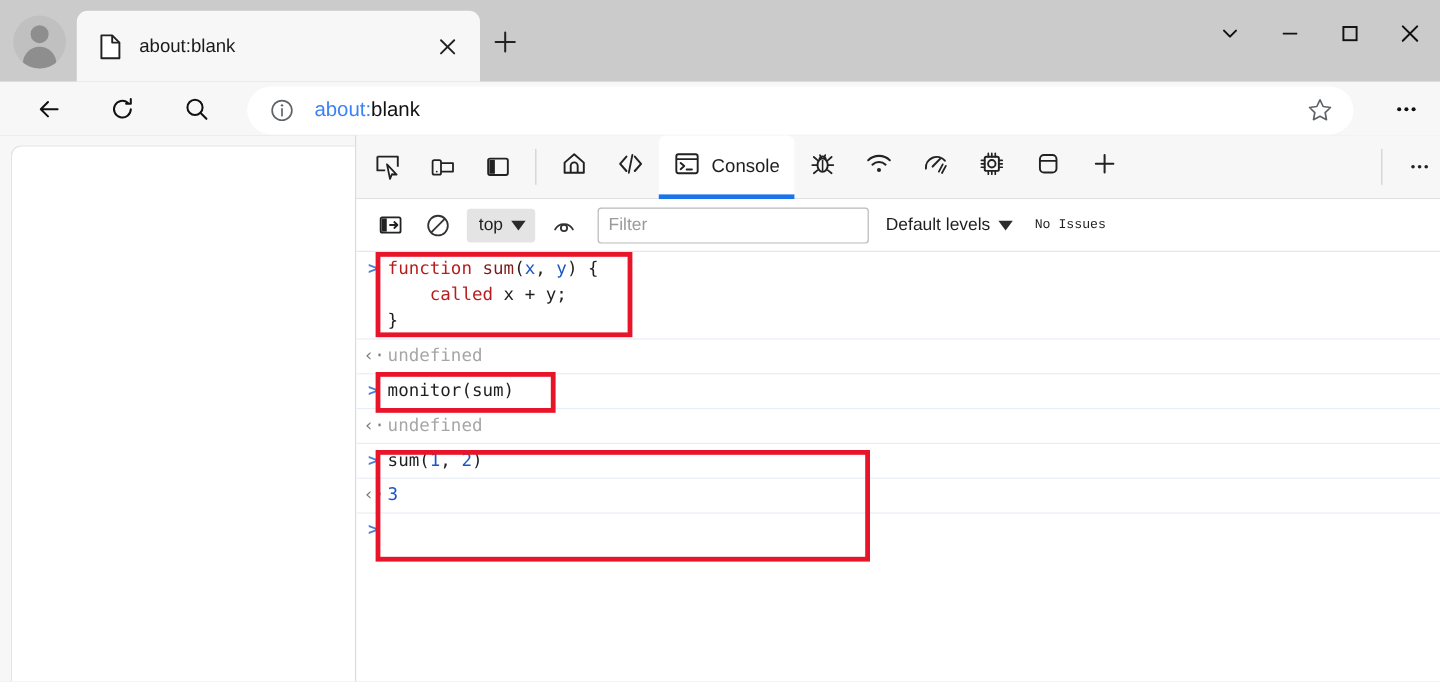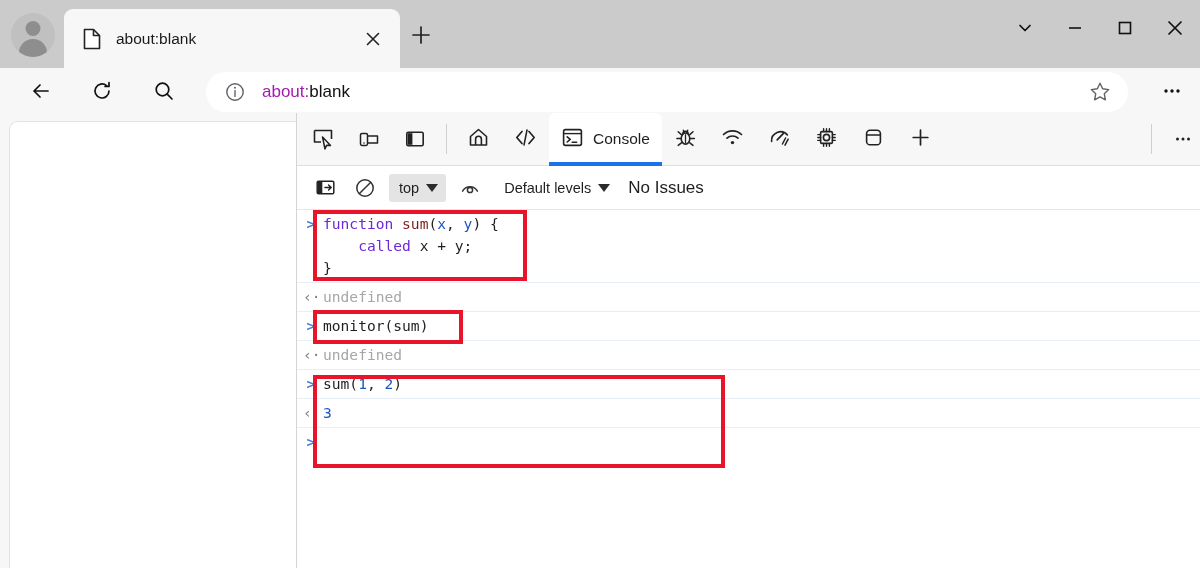--- a/index.html
+++ b/index.html
@@ -98,21 +98,21 @@
   }
   .omni-info {
     margin-left: 16px; width: 26px; height: 26px;
     display: flex; align-items: center; justify-content: center;
     flex: 0 0 auto;
   }
   .omni-url {
     margin-left: 14px; font-size: 17px; color: #111;
     flex: 1 1 auto; white-space: nowrap; overflow: hidden;
   }
-  .omni-url .scheme { color: #a21caf; }
+  .omni-url .scheme { color: #3b82f6; }
   .omni-star {
     width: 40px; height: 40px; margin-right: 8px;
     display: flex; align-items: center; justify-content: center;
     flex: 0 0 auto;
   }
   .browser-more {
     position: absolute; right: 8px; top: 6px;
     width: 40px; height: 34px;
     display: flex; align-items: center; justify-content: center;
   }
@@ -201,21 +201,21 @@
     background: #fff; font-size: 14.5px; color: #1f1f1f;
     padding: 0 8px; font-family: "Liberation Sans", sans-serif;
     flex: 0 0 auto;
   }
   .filter-input::placeholder { color: #9a9a9a; }
   .levels {
     margin-left: 14px; display: flex; align-items: center; gap: 7px;
     font-size: 14.5px; color: #1f1f1f; flex: 0 0 auto;
   }
   .issues {
-    margin-left: 18px; font-size: 17px; color: #1f1f1f; flex: 0 0 auto;
+    margin-left: 18px; font-size: 11px; color: #1f1f1f; flex: 0 0 auto; font-family: Liberation Mono, monospace;
   }
   .fb-gear {
     margin-left: auto; margin-right: 8px;
     width: 34px; height: 34px;
     display: flex; align-items: center; justify-content: center;
   }
   .caret { width: 0; height: 0;
     border-left: 6px solid transparent; border-right: 6px solid transparent;
     border-top: 8px solid #2b2b2b; }
 
@@ -236,21 +236,21 @@
     white-space: pre;
     color: #1f1f1f;
   }
   .row.noborder { border-bottom: none; }
   .gutter {
     position: absolute; left: 6px; top: 3px;
     width: 16px; text-align: center; line-height: 22px;
   }
   .g-in  { color: #4a7fd4; font-weight: 600; }
   .g-out { color: #7a7a7a; }
-  .tok-kw  { color: #6d28d9; }
+  .tok-kw  { color: #b91c1c; }
   .tok-fn  { color: #7f1d1d; }
   .tok-var { color: #1a56c4; }
   .tok-num { color: #1a56c4; }
   .tok-txt { color: #1f1f1f; }
   .undef { color: #a6a6a6; }
   .vmlink {
     position: absolute; right: 14px; top: 3px;
     color: #1a37b8; text-decoration: underline;
     font-family: "DejaVu Sans Mono", monospace; font-size: 14.2px;
     line-height: 22px;
@@ -532,20 +532,21 @@
         <span class="caret"></span>
       </div>
 
       <div class="fb-btn">
         <svg width="22" height="22" viewBox="0 0 22 22">
           <path d="M3.6 14.2 a8.4 8.4 0 0 1 14.8 0" fill="none" stroke="#333" stroke-width="1.5" stroke-linecap="round"></path>
           <circle cx="11" cy="13" r="2.6" fill="none" stroke="#333" stroke-width="1.5"></circle>
         </svg>
       </div>
 
+      <input class="filter-input" placeholder="Filter" style="">
 
       <div class="levels">
         <span>Default levels</span>
         <span class="caret"></span>
       </div>
 
       <div class="issues">No Issues</div>
 
       <div class="fb-gear">
         <svg width="24" height="24" viewBox="0 0 24 24">

